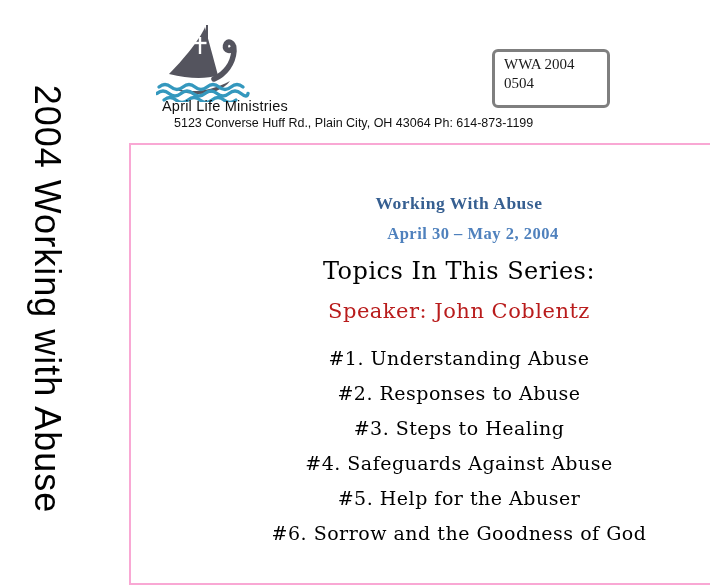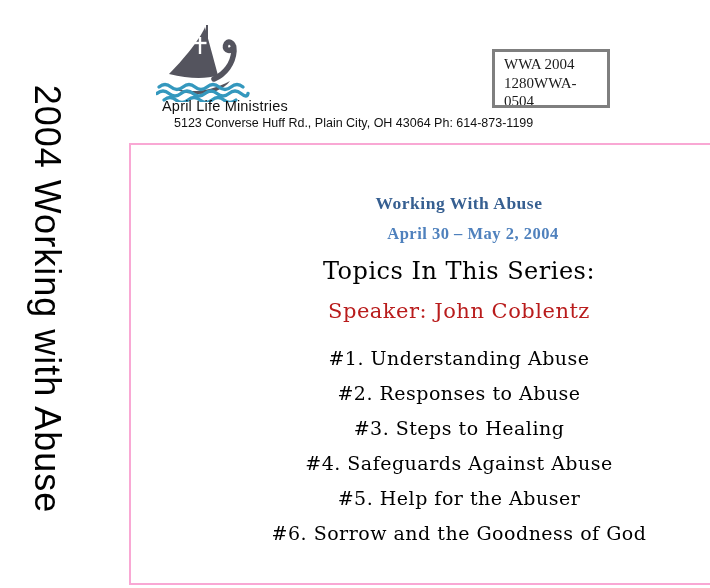--- a/index.html
+++ b/index.html
@@ -126,23 +126,22 @@
     <path d="M5,56 C18,69 46,72 74,57 C62,74 24,75 5,56 Z" fill="var(--sail,#54545E)"></path>
 
     <path d="M3,63 Q9,58 15,63 T27,63 T39,63 T51,63 T63,63 T75,63 T87,63" fill="none" stroke="var(--wave,#3498BE)" stroke-width="3.4" stroke-linecap="round"></path>
     <path d="M1,69.5 Q7,64.5 13,69.5 T25,69.5 T37,69.5 T49,69.5 T61,69.5 T73,69.5 T85,69.5 T92,69.5" fill="none" stroke="var(--wave,#3498BE)" stroke-width="3.4" stroke-linecap="round"></path>
     <path d="M8,76 Q14,71 20,76 T32,76 T44,76 T56,76 T68,76 T80,76" fill="none" stroke="var(--wave,#3498BE)" stroke-width="3.2" stroke-linecap="round"></path>
   </svg>
 
   <div class="org-name">April Life Ministries</div>
   <div class="org-address">5123 Converse Huff Rd., Plain City, OH 43064 Ph: 614-873-1199</div>
 
-  <div class="code-box" style="border-color: rgb(127, 127, 127);">
+  <div class="code-box" style="border-color: rgb(127, 127, 127); border-radius: 6px;">
     <div>WWA 2004</div>
-    <div>1280WWA-</div>
     <div>0504</div>
   </div>
 
   <div class="main-box">
     <div class="series-title" style="color: rgb(54, 95, 145);">Working With Abuse</div>
     <div class="series-date" style="color: rgb(79, 129, 189);">April 30 – May 2, 2004</div>
     <div class="topics-heading">Topics In This Series:</div>
     <div class="speaker-line">Speaker: John Coblentz</div>
     <div class="topic-items">
       <div class="topic-item">#1. Understanding Abuse</div>

